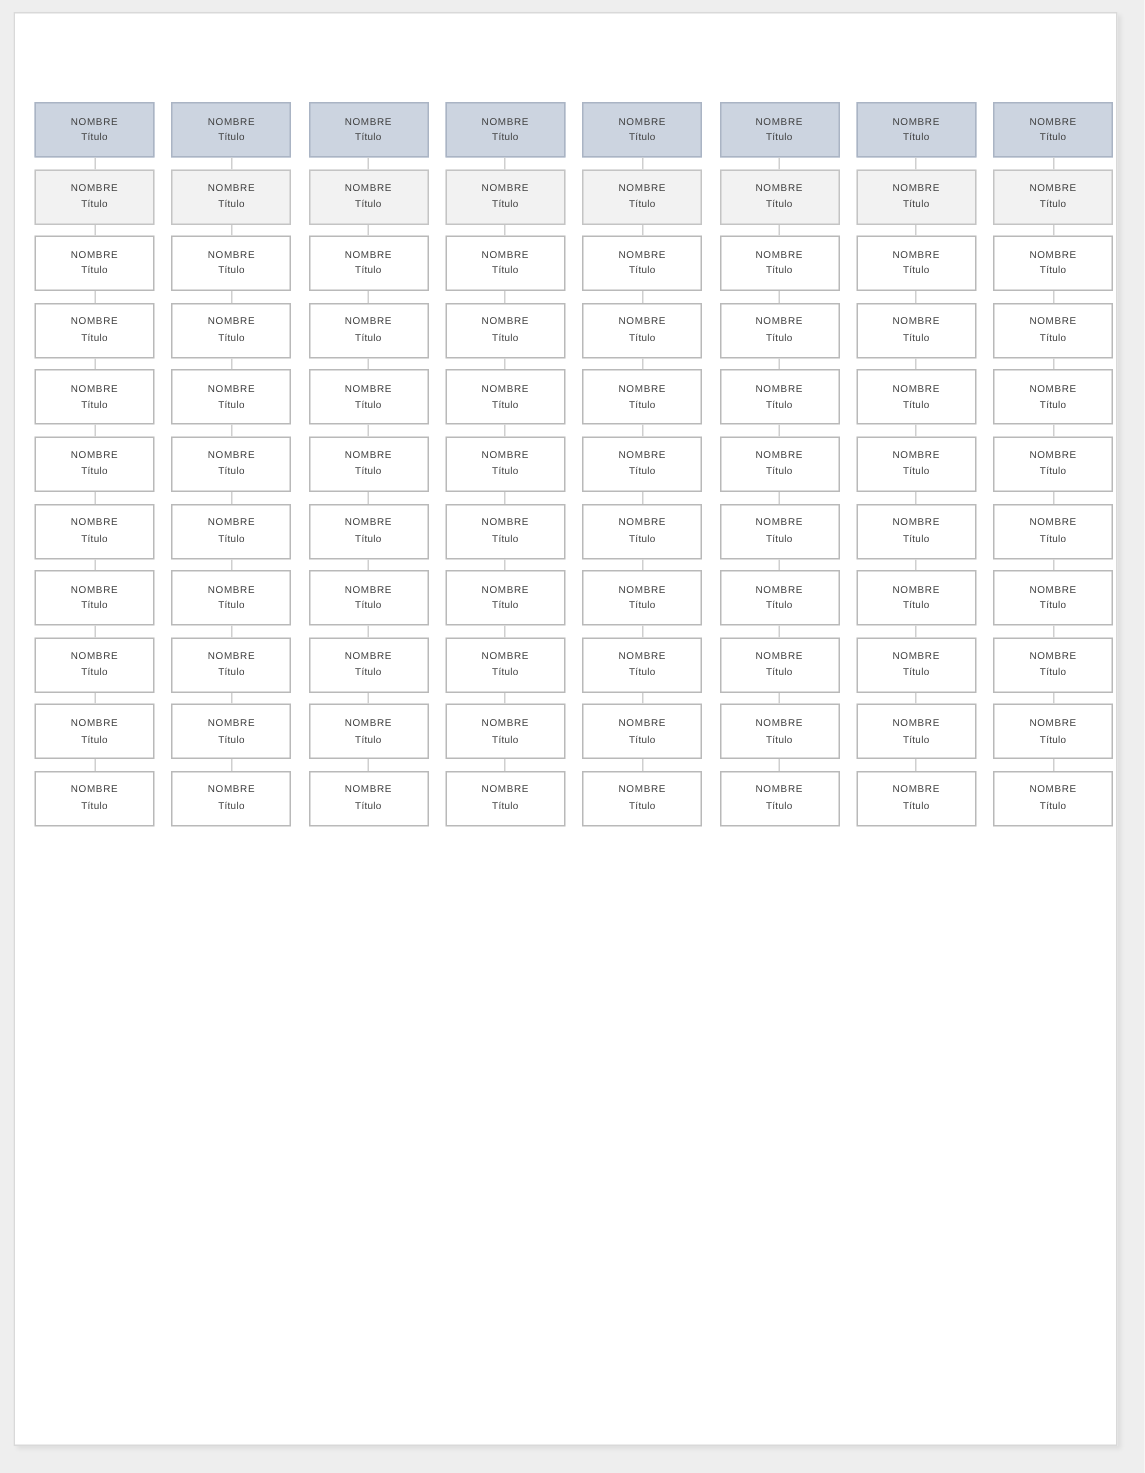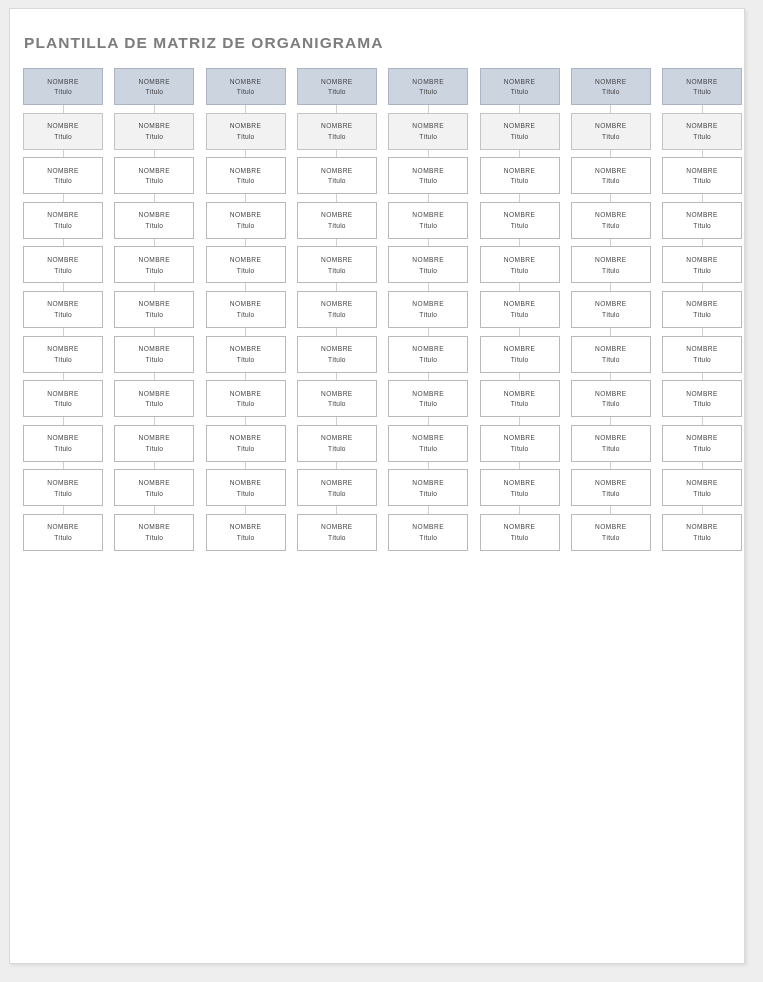--- a/index.html
+++ b/index.html
@@ -103,21 +103,20 @@
     width: 1px;
     height: 7.6px;
     background: #cfcfcf;
   }
 </style>
 </head>
 <body>
 
 <div class="page-sheet">
 
-  <div class="page-title">PLANTILLA DE MATRIZ DE ORGANIGRAMA</div>
 
   <div class="matrix">
       <div class="matrix-row" style="height: 44.6px;">
         <div class="node-cell" style="left: 0px;">
           <div class="node-box level-top">
             <div class="node-name">NOMBRE</div>
             <div class="node-title">Título</div>
           </div>
           <div class="connector" style="height: 7.6px;"></div>
         </div>

